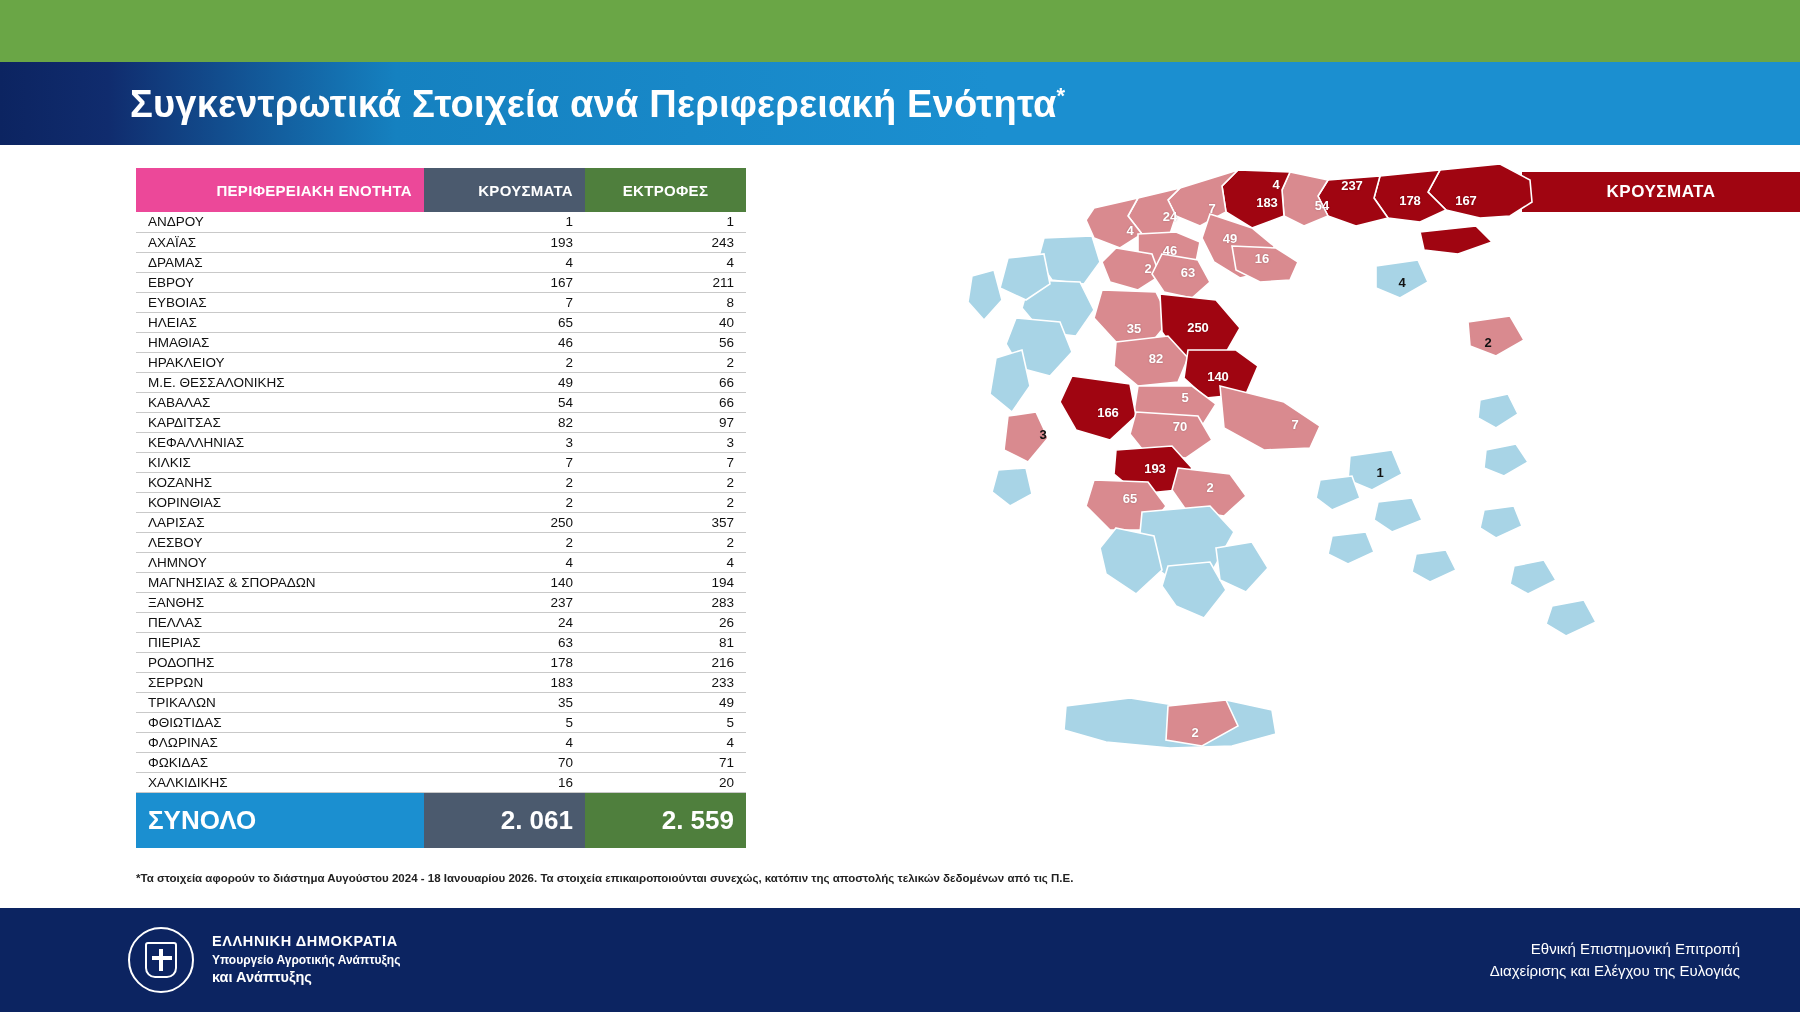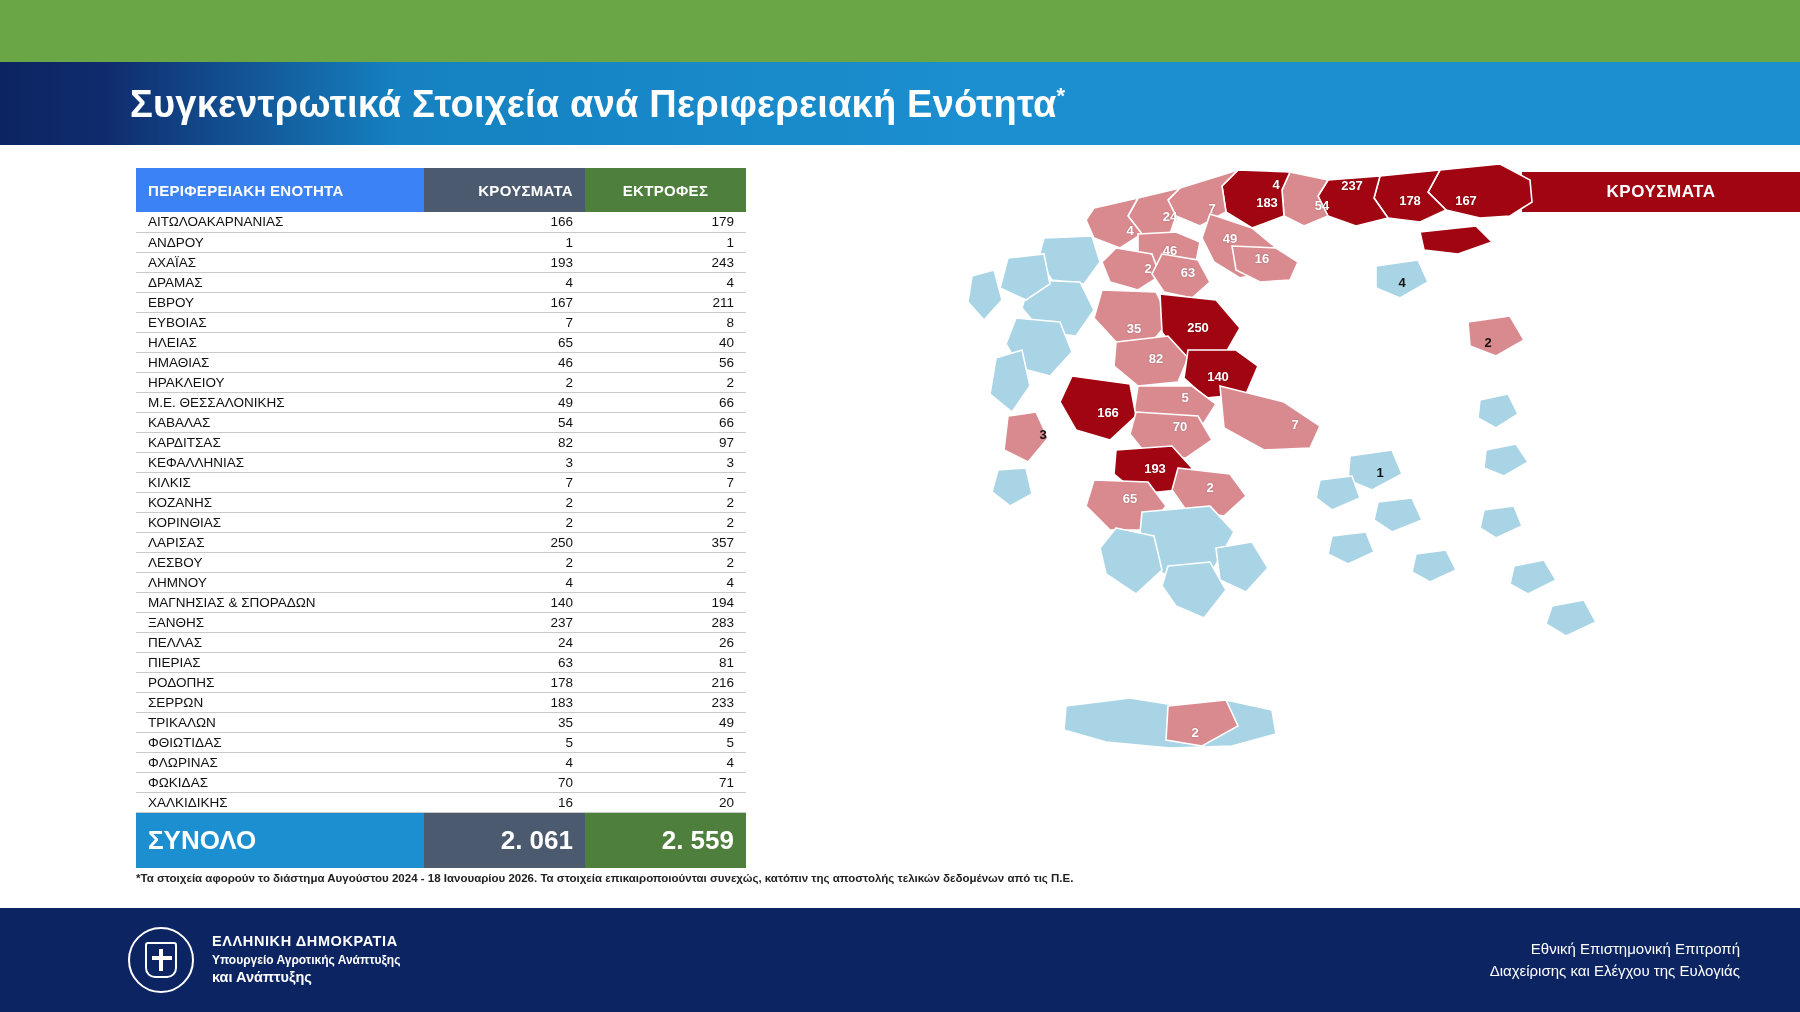--- a/index.html
+++ b/index.html
@@ -55,21 +55,21 @@
     table-layout: fixed;
   }
   table.data thead th {
     height: 44px;
     color: #ffffff;
     font-size: 15px;
     font-weight: bold;
     letter-spacing: 0.3px;
     padding: 0 12px;
   }
-  th.h-name { background: #3b82f6; text-align: left; width: 288px; }
+  th.h-name { background: #ec4899; text-align: right; width: 288px; }
   th.h-cases { background: #4b5a6e; text-align: right; width: 161px; }
   th.h-culls { background: #4f7f3d; text-align: center; width: 161px; }
 
   table.data tbody td {
     height: 20px;
     font-size: 13.5px;
     color: #111111;
     border-bottom: 1px solid #c9c9c9;
     padding: 0 12px;
     background: #ffffff;
@@ -196,25 +196,20 @@
   <div class="table-wrap">
     <table class="data">
       <thead>
         <tr>
           <th class="h-name">ΠΕΡΙΦΕΡΕΙΑΚΗ ΕΝΟΤΗΤΑ</th>
           <th class="h-cases">ΚΡΟΥΣΜΑΤΑ</th>
           <th class="h-culls">ΕΚΤΡΟΦΕΣ</th>
         </tr>
       </thead>
       <tbody>
-        <tr>
-            <td class="c-name">ΑΙΤΩΛΟΑΚΑΡΝΑΝΙΑΣ</td>
-            <td class="c-num">166</td>
-            <td class="c-num">179</td>
-          </tr>
         <tr>
             <td class="c-name">ΑΝΔΡΟΥ</td>
             <td class="c-num">1</td>
             <td class="c-num">1</td>
           </tr>
         <tr>
             <td class="c-name">ΑΧΑΪΑΣ</td>
             <td class="c-num">193</td>
             <td class="c-num">243</td>
           </tr>

